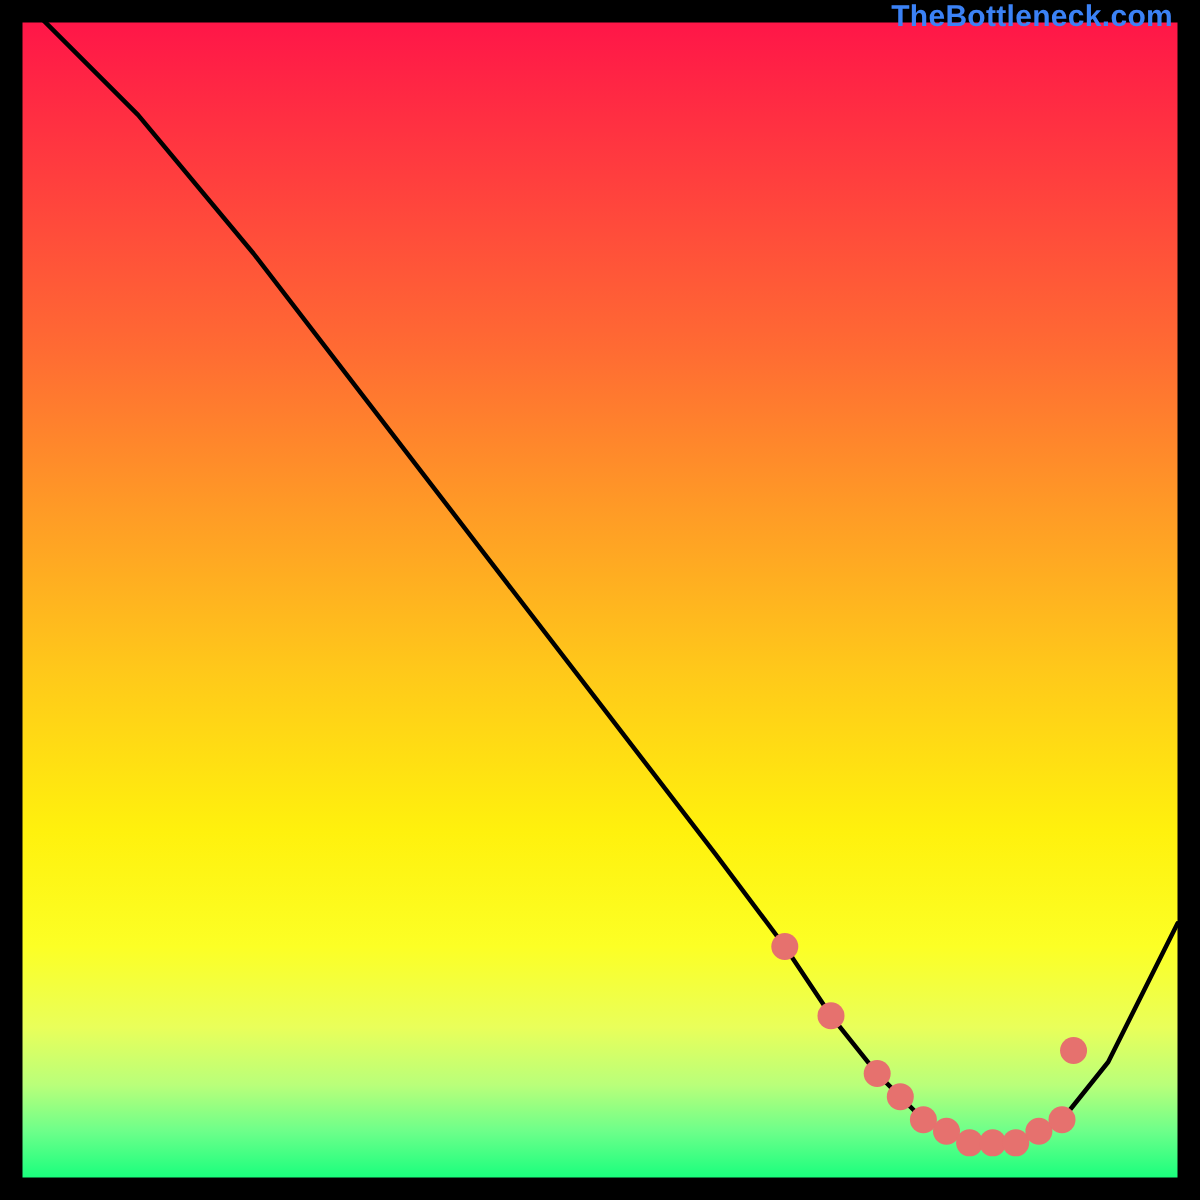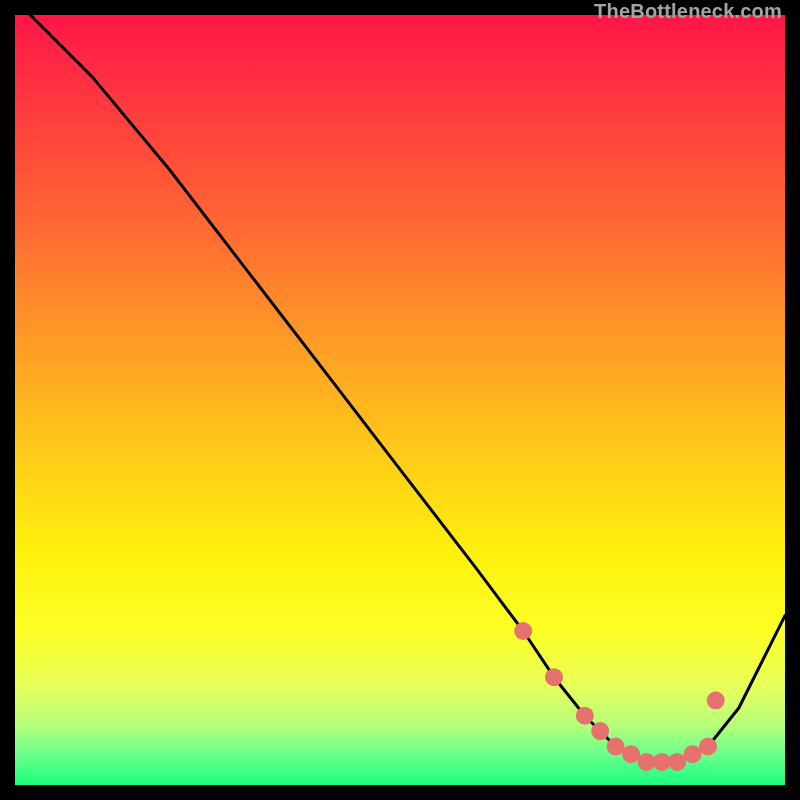--- a/index.html
+++ b/index.html
@@ -31,21 +31,21 @@
       #1aff7d 100%
     );
   }
   .watermark {
     position: absolute;
     top: 0;
     right: 18px;
     font-family: Arial, Helvetica, sans-serif;
     font-size: 20px;
     font-weight: 600;
-    color: #a3a3a3;
+    color: #3b82f6;
     letter-spacing: 0.2px;
   }
   svg.overlay {
     position: absolute;
     left: 15px;
     top: 15px;
     width: 770px;
     height: 770px;
     overflow: visible;
   }

